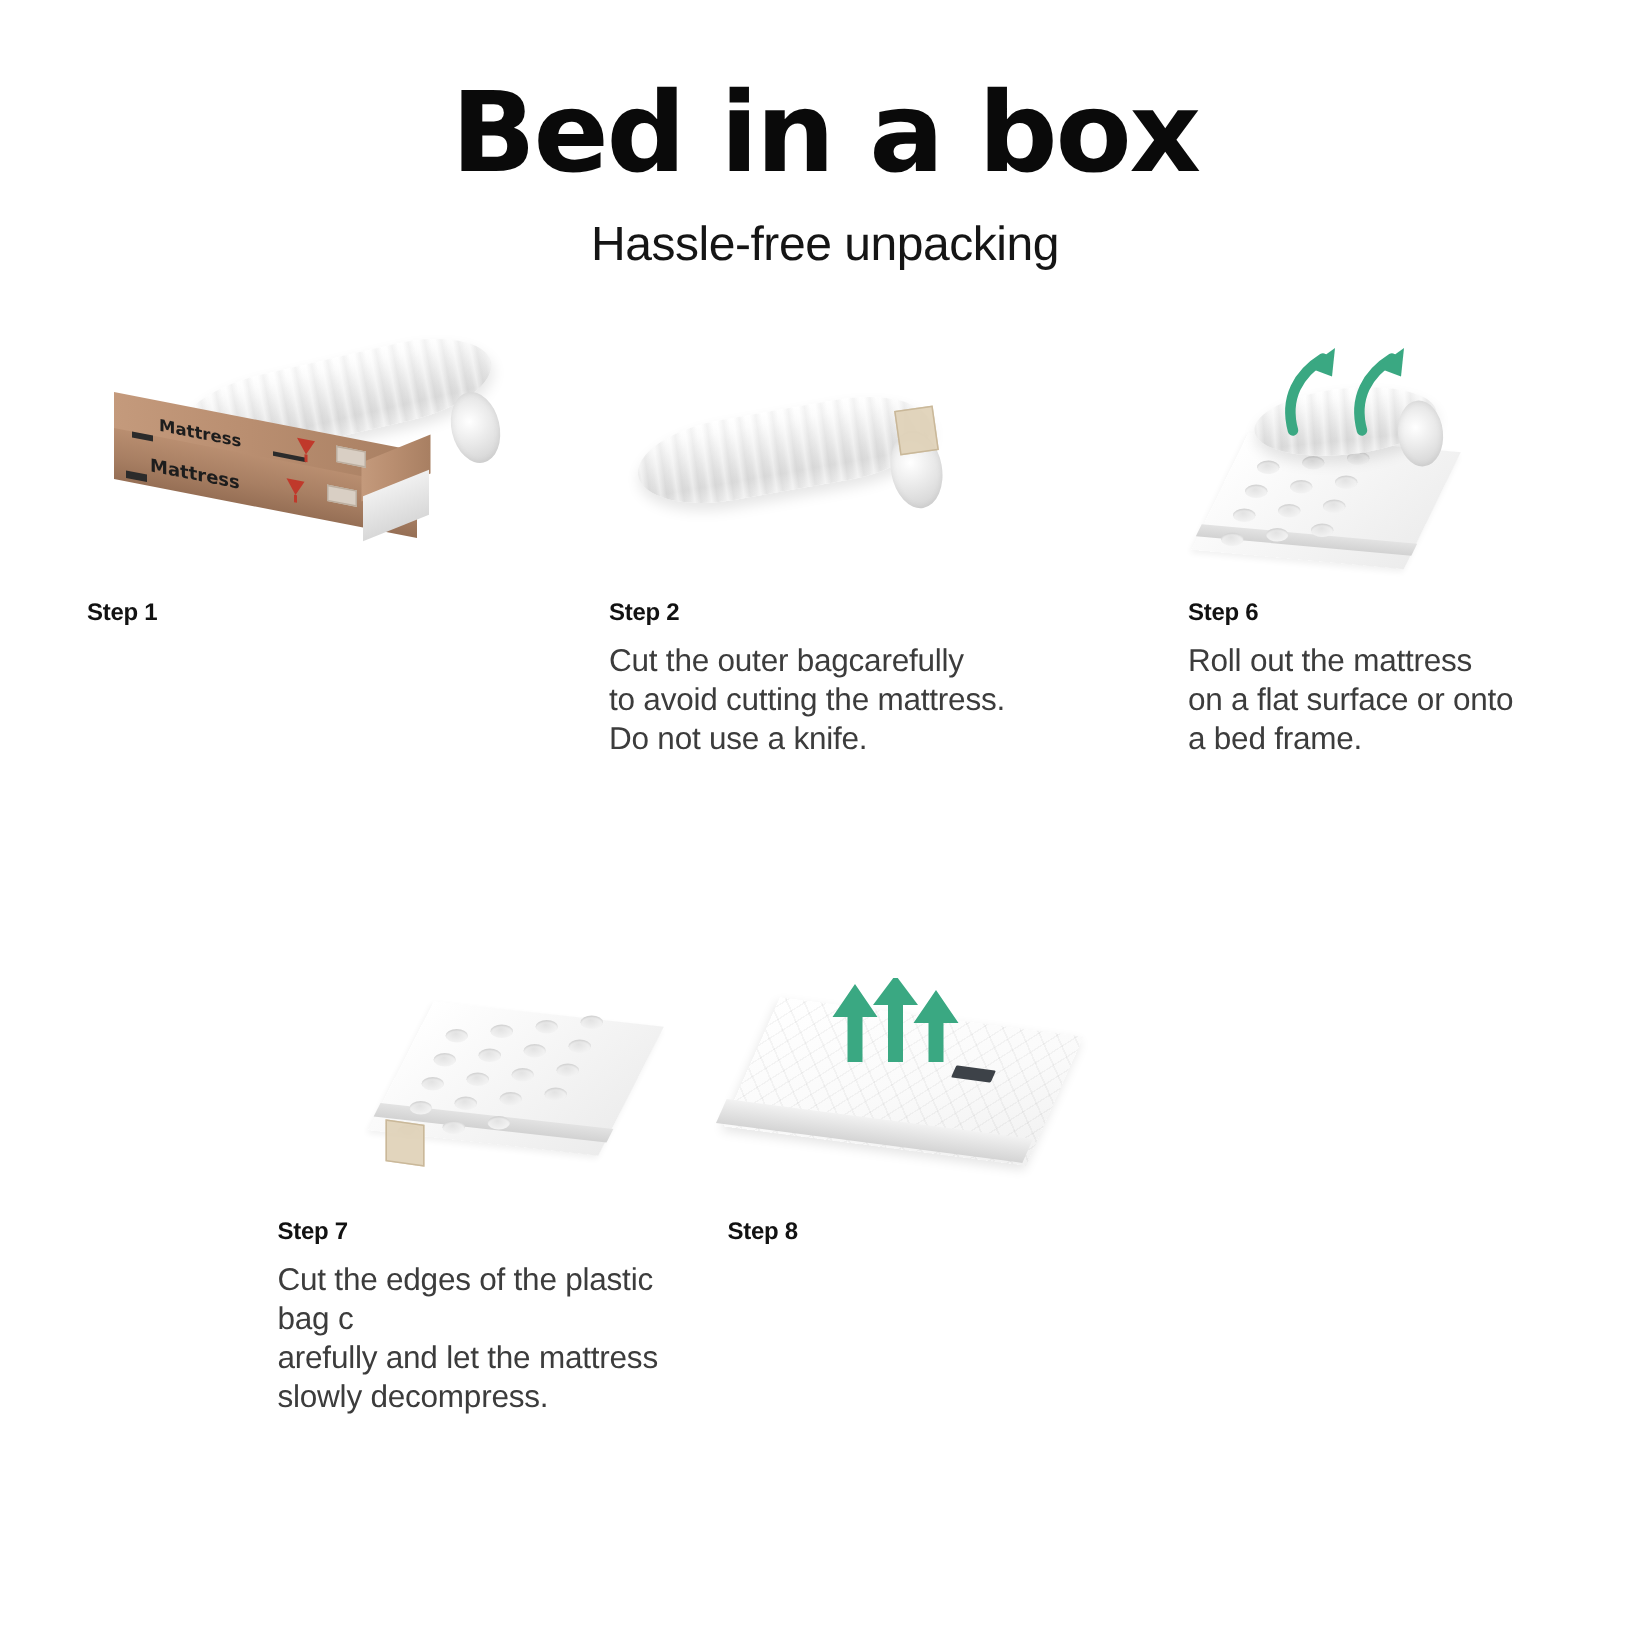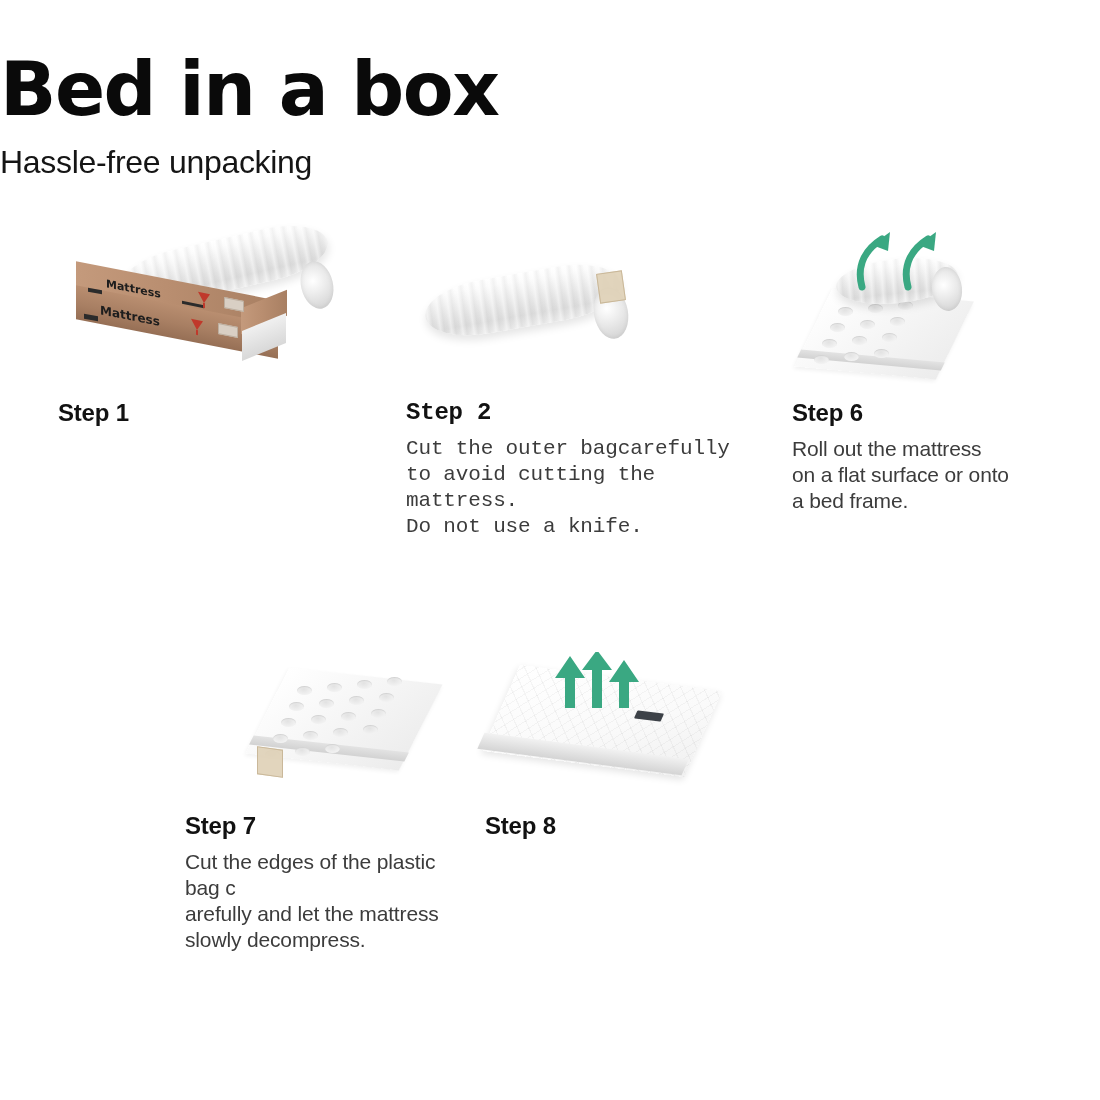--- a/index.html
+++ b/index.html
@@ -13,21 +13,21 @@
     font-family: "Liberation Sans", sans-serif;
     overflow: hidden;
     position: relative;
   }
 
   
   .header {
     position: absolute;
     top: 0; left: 0;
     width: 1100px;
-    text-align: left;
+    text-align: center;
   }
   .title {
     margin: 0;
     padding-top: 52px;
     font-family: "DejaVu Sans", sans-serif;
     font-size: 74px;
     font-weight: 700;
     letter-spacing: -1.5px;
     color: #0a0a0a;
     line-height: 1.0;
@@ -50,33 +50,33 @@
     display: flex;
   }
   .row-1 { top: 225px; }
   .row-2 { top: 648px; }
 
   .step-cell {
     position: relative;
     box-sizing: border-box;
   }
   .r1c1 { width: 394px; padding-left: 58px; }
-  .r1c2 { width: 373px; padding-left: 12px; font-family: Liberation Mono, monospace; }
+  .r1c2 { width: 373px; padding-left: 12px; }
   .r1c3 { width: 333px; padding-left: 25px; }
   .r2c1 { width: 470px; padding-left: 185px; }
   .r2c2 { width: 460px; padding-left: 15px; }
 
   .art-box {
     height: 175px;
     position: relative;
   }
   .r2c1 .art-box, .r2c2 .art-box { height: 165px; }
 
   .step-title {
-    font-size: 24px;
+    font-size: 16px;
     font-weight: 700;
     color: #121212;
     margin: 0 0 10px 0;
     letter-spacing: -0.2px;
     line-height: 1.1;
   }
   .step-desc {
     font-size: 21px;
     font-weight: 400;
     color: #3c3c3c;

